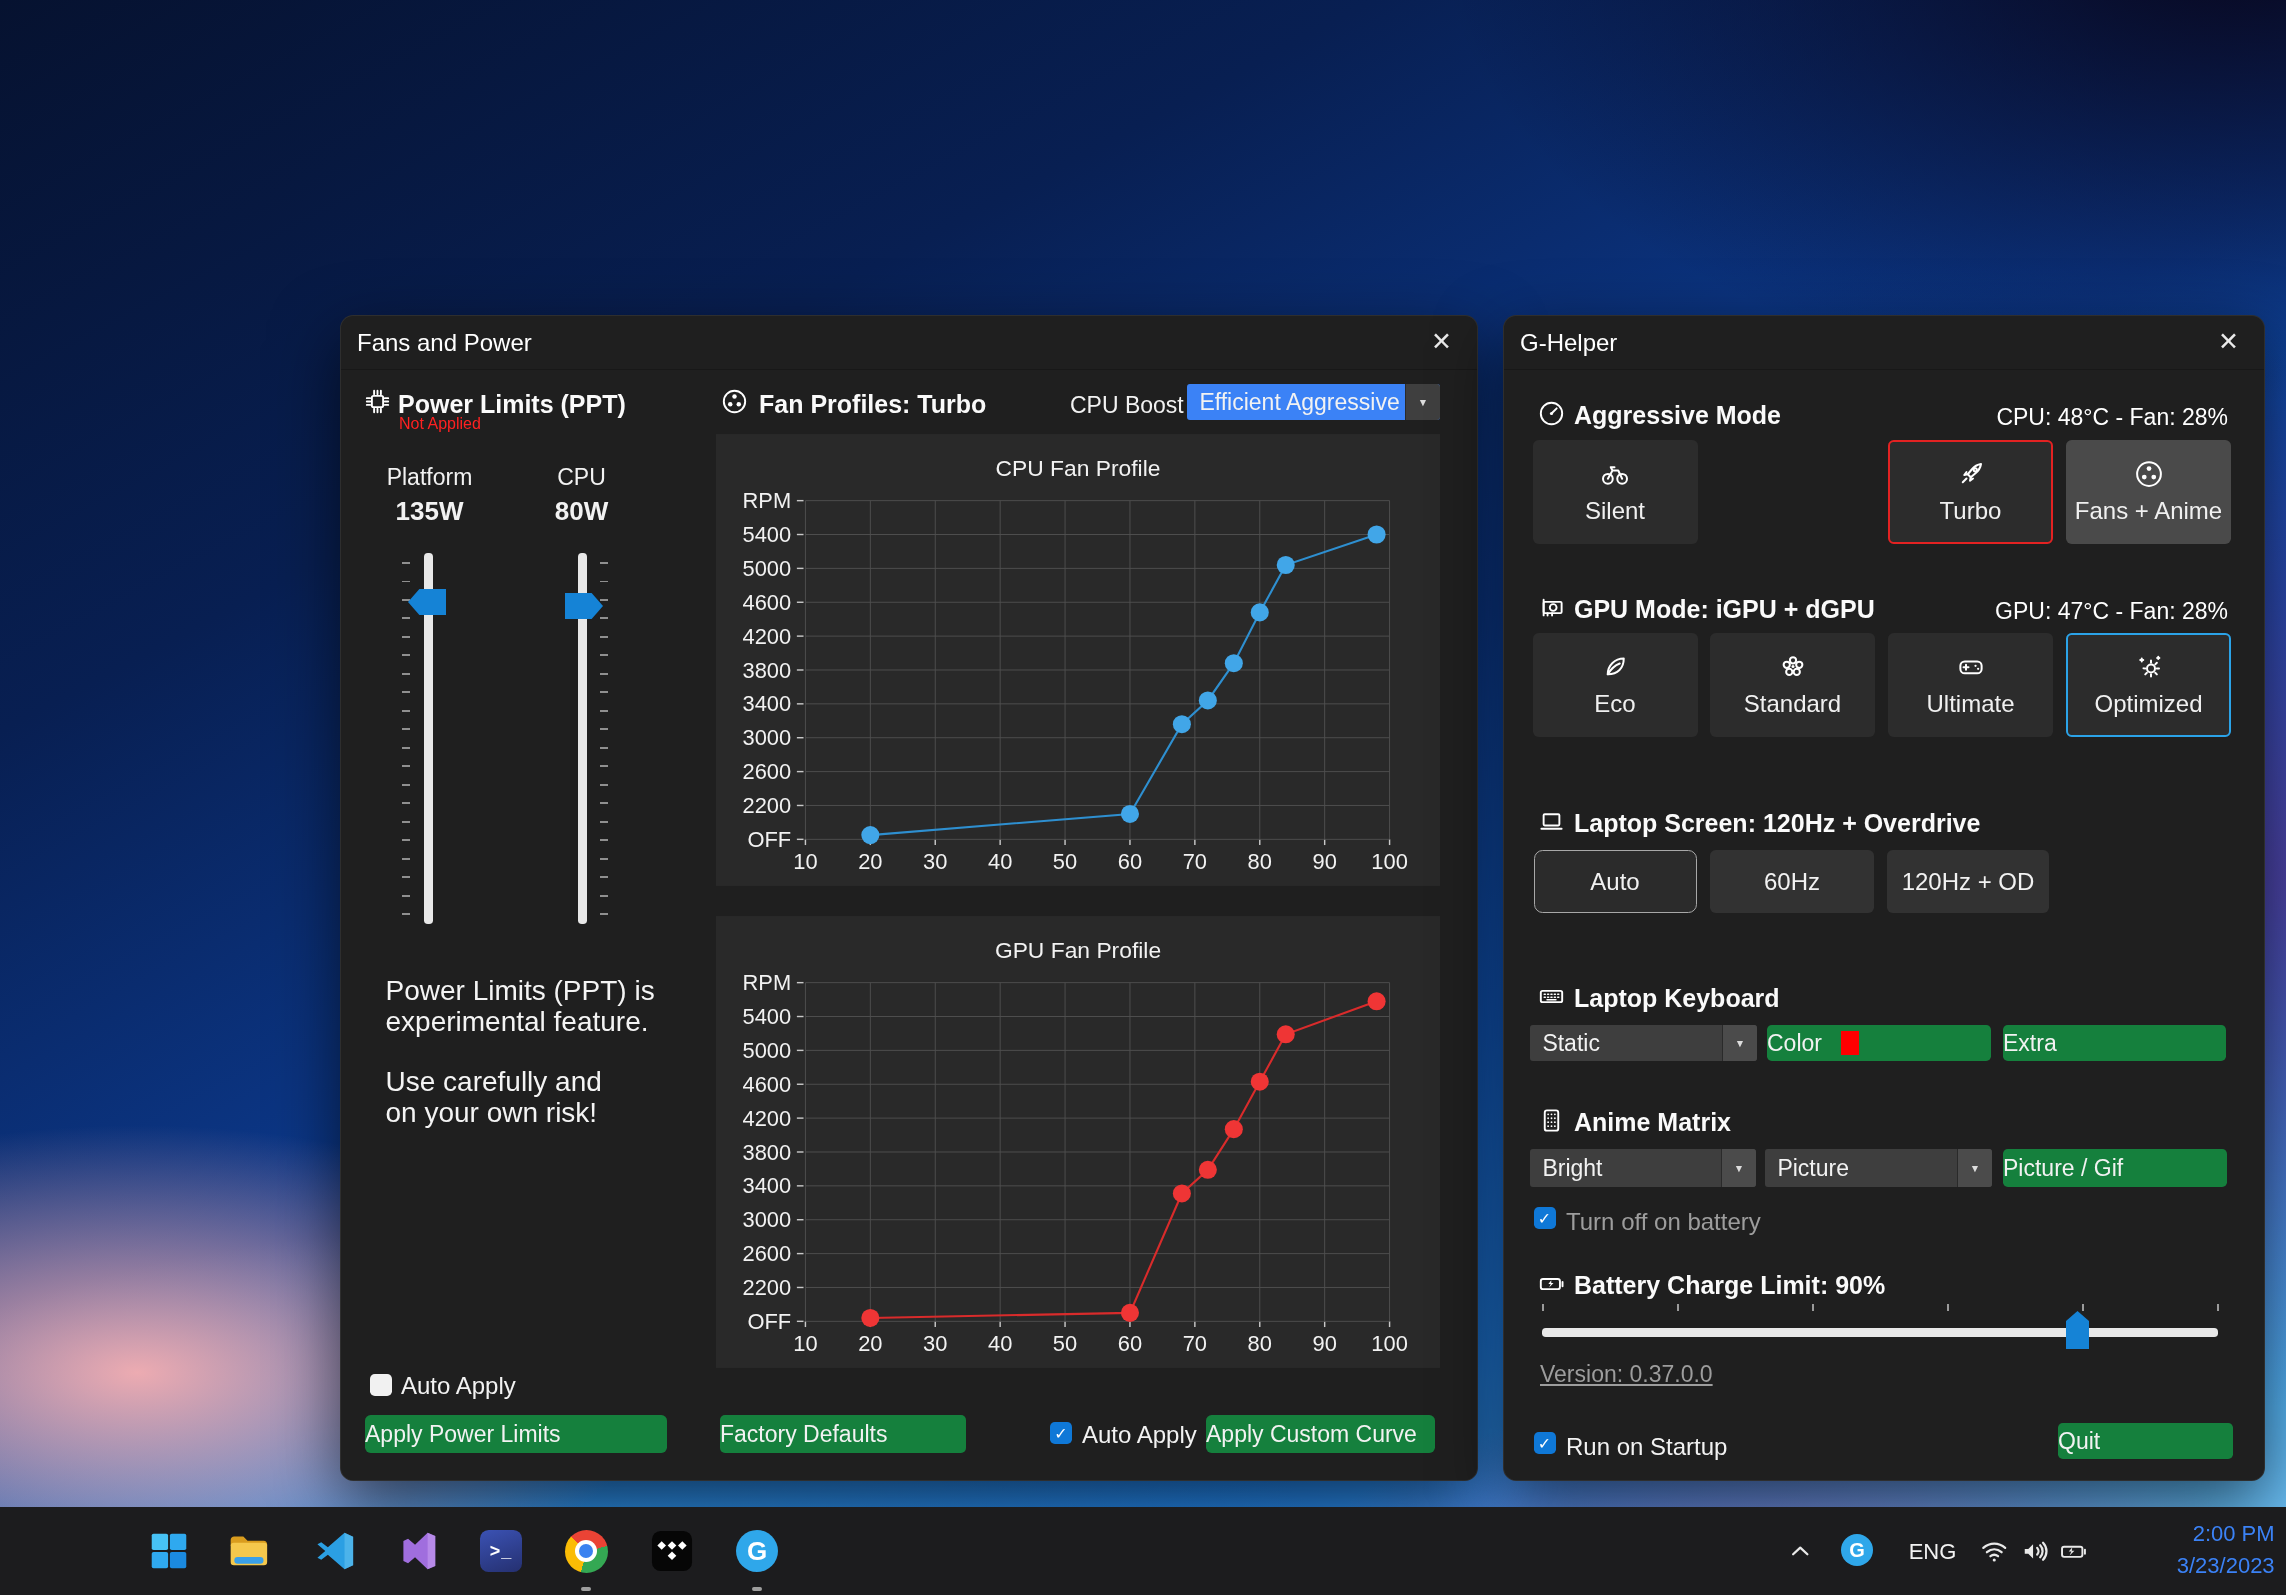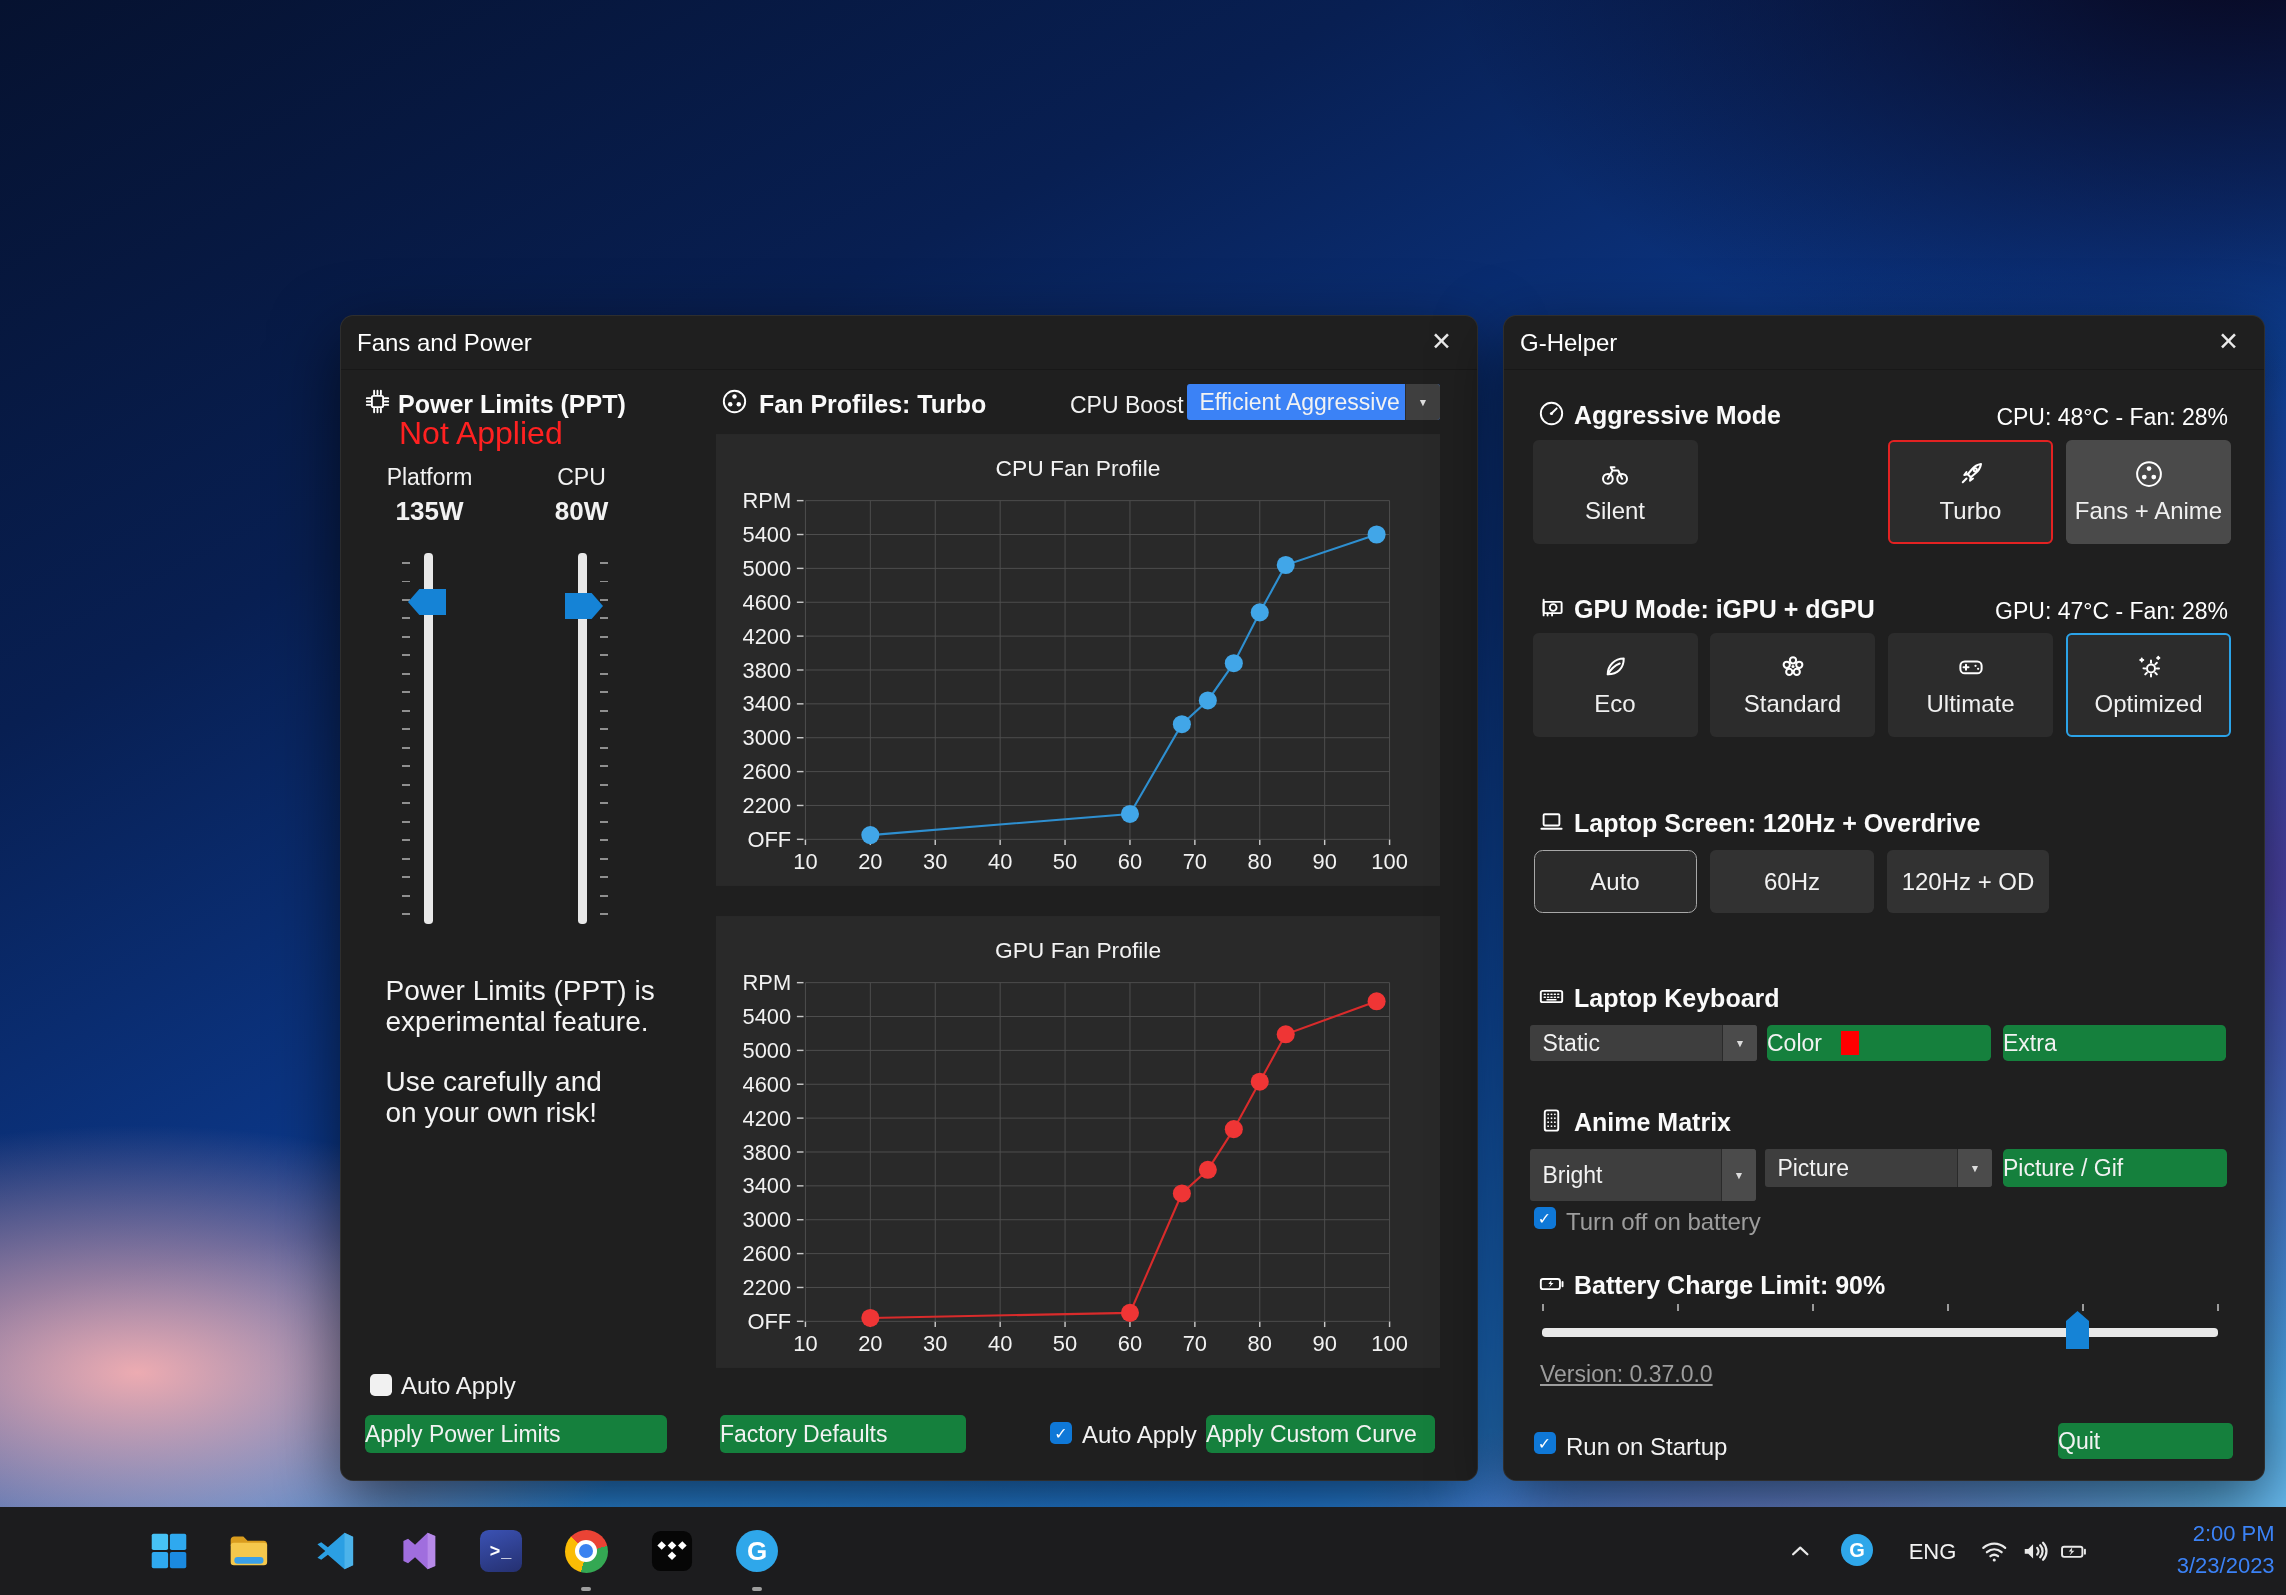--- a/index.html
+++ b/index.html
@@ -81,21 +81,21 @@
     <div class="close">✕</div>
   </div>
 
   <div class="hicon" style="left:23px;top:72px;">
     <svg viewBox="0 0 24 24">
         <rect x="7" y="7" width="10" height="10" rx="1.5"></rect>
       <path d="M9 2.5v3M12 2.5v3M15 2.5v3M9 18.5v3M12 18.5v3M15 18.5v3M2.5 9h3M2.5 12h3M2.5 15h3M18.5 9h3M18.5 12h3M18.5 15h3"></path>
       </svg>
   </div>
   <div class="hdr" style="left:57px;top:74px;">Power Limits (PPT)</div>
-  <div class="red" style="position:absolute;left:58px;top:99px;font-size:32px;">Not Applied</div>
+  <div class="red" style="position:absolute;left:58px;top:99px;font-size:16px;">Not Applied</div>
 
   <div style="position:absolute;left:38px;top:148px;width:101px;text-align:center;font-size:23px;">Platform</div>
   <div style="position:absolute;left:38px;top:180px;width:101px;text-align:center;font-size:26px;font-weight:bold;">135W</div>
   <div style="position:absolute;left:190px;top:148px;width:101px;text-align:center;font-size:23px;">CPU</div>
   <div style="position:absolute;left:190px;top:180px;width:101px;text-align:center;font-size:26px;font-weight:bold;">80W</div>
 
   <div class="vticks" style="left:61px;top:246px;height:354px;"></div>
   <div class="vtrack" style="left:83px;top:237px;height:371px;"></div>
   <div class="thumb left" style="left:67px;top:273px;"></div>
 
@@ -422,21 +422,21 @@
   <div class="btn" style="left:499px;top:709px;width:223px;height:36px;">Extra</div>
 
   <div class="hicon" style="left:34px;top:791px;">
     <svg viewBox="0 0 24 24">
         <rect x="6" y="3" width="12" height="18" rx="2"></rect>
       <path d="M9 6.5h.01M12 6.5h.01M15 6.5h.01M9 10h.01M12 10h.01M15 10h.01M9 13.5h.01M12 13.5h.01M15 13.5h.01M9 17h.01M12 17h.01M15 17h.01" stroke-width="1.6"></path>
       </svg>
   </div>
   <div class="hdr" style="left:70px;top:792px;">Anime Matrix</div>
 
-  <div class="dd" style="left:26px;top:833px;width:226px;height:52px;">
+  <div class="dd" style="left:26px;top:833px;width:226px;height:38px;">
     <div class="txt">Bright</div>
     <div class="arr" style="font-size:10.5px;">▼</div>
   </div>
   <div class="dd" style="left:261px;top:833px;width:227px;height:38px;">
     <div class="txt">Picture</div>
     <div class="arr" style="font-size:10.5px;">▼</div>
   </div>
   <div class="btn" style="left:499px;top:833px;width:224px;height:38px;">Picture / Gif</div>
 
   <div class="cb checked" style="left:29.5px;top:891px;">

